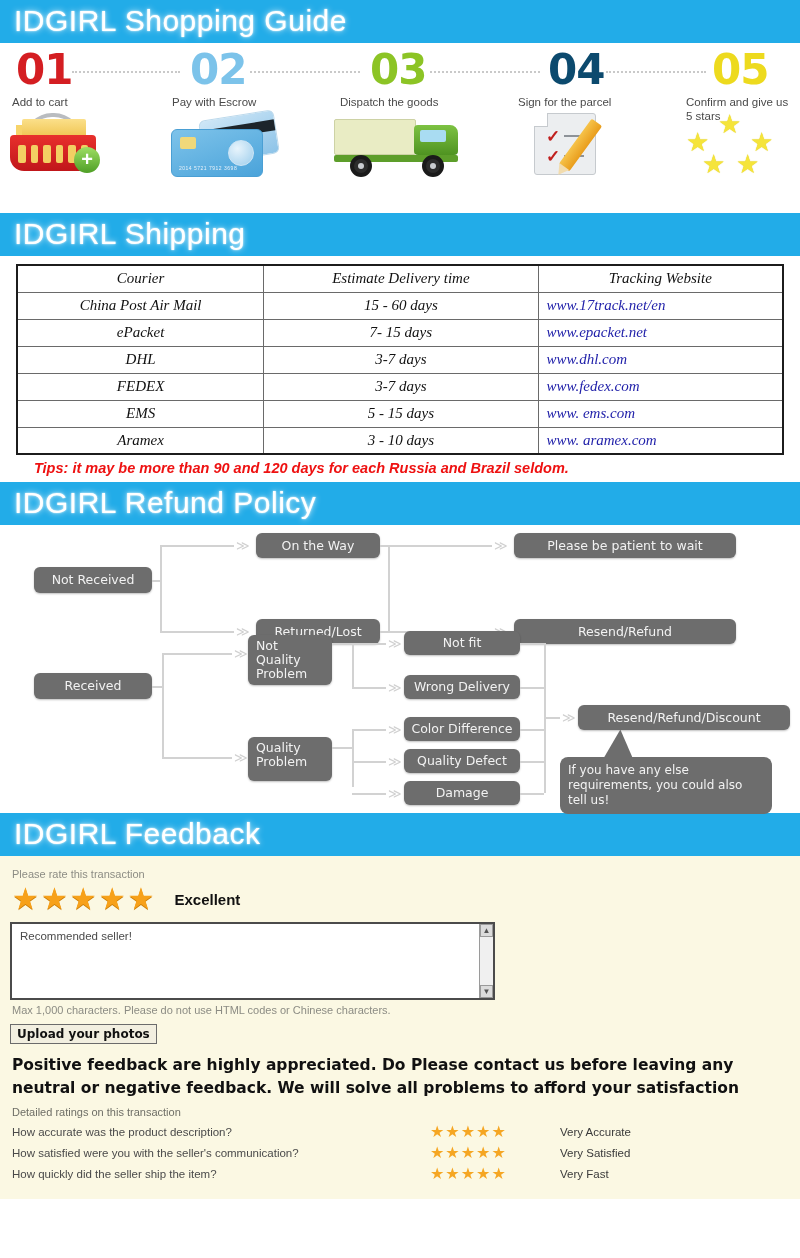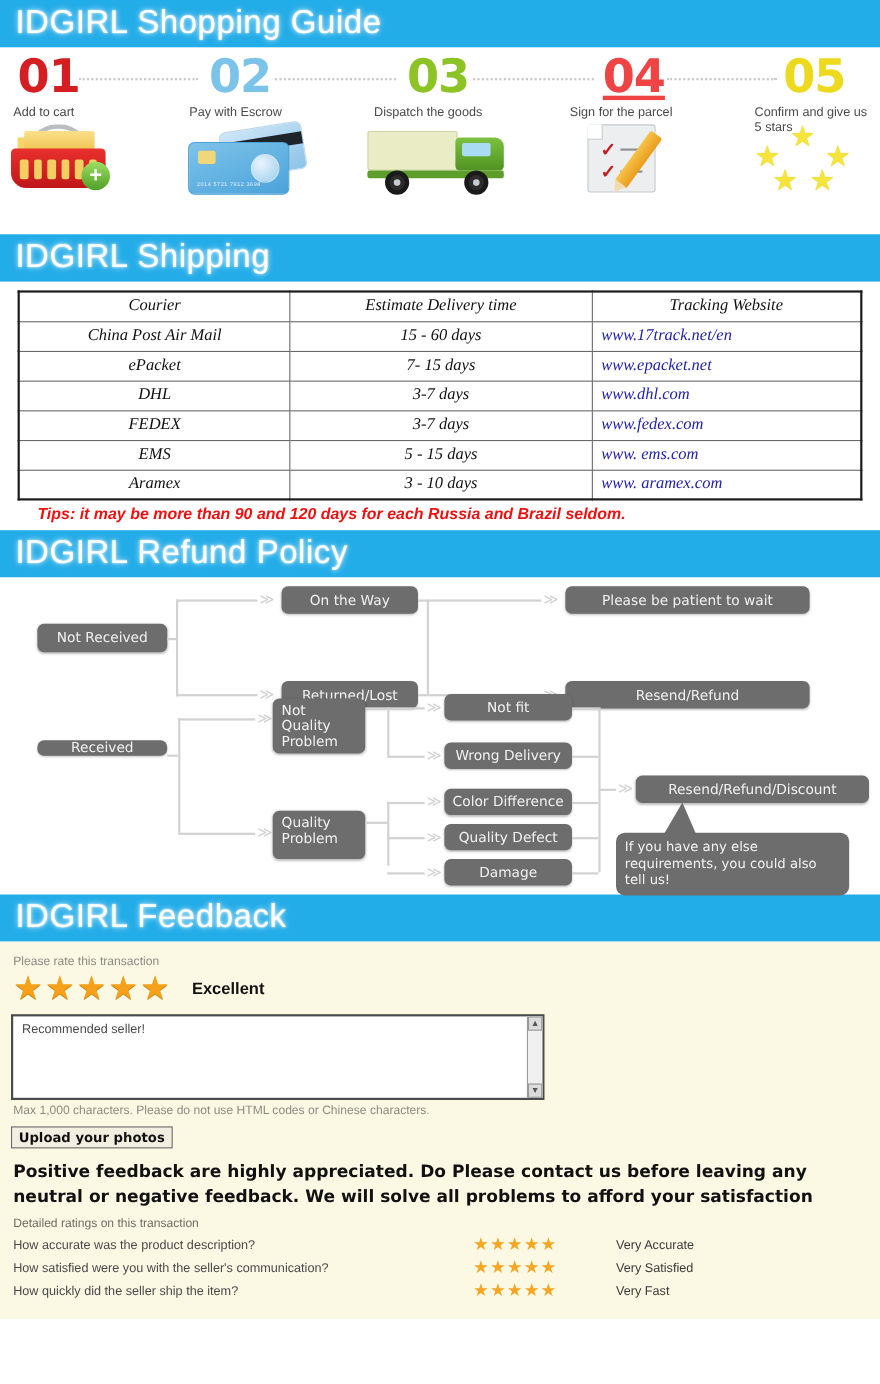--- a/index.html
+++ b/index.html
@@ -238,21 +238,21 @@
     <div class="step-label" style="left:12px;">Add to cart</div>
 
     <div class="step-num" style="left:190px;color:#7CC3EA;">02</div>
     <div class="dots" style="left:250px;width:110px;"></div>
     <div class="step-label" style="left:172px;">Pay with Escrow</div>
 
     <div class="step-num" style="left:370px;color:#8CC425;">03</div>
     <div class="dots" style="left:430px;width:110px;"></div>
     <div class="step-label" style="left:340px;">Dispatch the goods</div>
 
-    <div class="step-num" style="left:548px;color:#ef4444;text-decoration:underline;">04</div>
+    <div class="step-num" style="left:548px;color:#0c4a6e;">04</div>
     <div class="dots" style="left:606px;width:100px;"></div>
     <div class="step-label" style="left:518px;">Sign for the parcel</div>
 
     <div class="step-num" style="left:712px;color:#EDDA1E;">05</div>
     <div class="step-label" style="left:686px;width:110px;">Confirm and give us 5 stars</div>
   </div>
 
   <div class="step-art" style="left:6px;top:70px;">
     <div class="basket">
       <div class="handle"></div>
@@ -388,21 +388,21 @@
 
   <div class="fline h" style="left:380px;top:20px;width:112px;"></div>
   <div class="fline v" style="left:388px;top:20px;height:86px;"></div>
   <div class="fline h" style="left:380px;top:106px;width:112px;"></div>
   <div class="arrow" style="left:494px;top:14px;">≫</div>
   <div class="arrow" style="left:494px;top:100px;">≫</div>
 
   <div class="fbox" style="left:514px;top:94px;width:222px;height:25px;">Resend/Refund</div>
   <div class="fbox" style="left:514px;top:8px;width:222px;height:25px;">Please be patient to wait</div>
 
-  <div class="fbox" style="left:34px;top:148px;width:118px;height:14px;">Received</div>
+  <div class="fbox" style="left:34px;top:148px;width:118px;height:26px;">Received</div>
   <div class="fline h" style="left:152px;top:161px;width:10px;"></div>
   <div class="fline v" style="left:162px;top:128px;height:104px;"></div>
   <div class="fline h" style="left:162px;top:128px;width:70px;"></div>
   <div class="fline h" style="left:162px;top:232px;width:70px;"></div>
   <div class="arrow" style="left:234px;top:122px;">≫</div>
   <div class="arrow" style="left:234px;top:226px;">≫</div>
 
   <div class="fbox multiline" style="left:248px;top:110px;width:84px;height:50px;">Not Quality Problem</div>
   <div class="fbox multiline" style="left:248px;top:212px;width:84px;height:44px;">Quality Problem</div>
 

